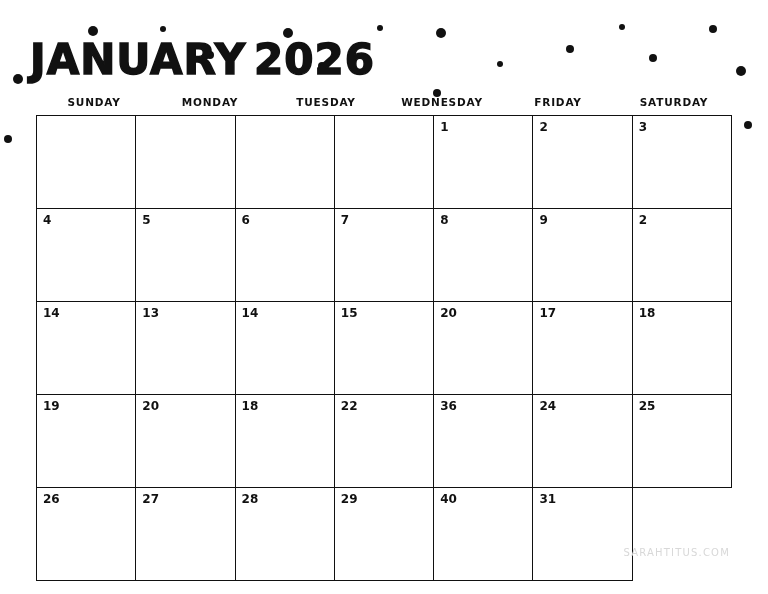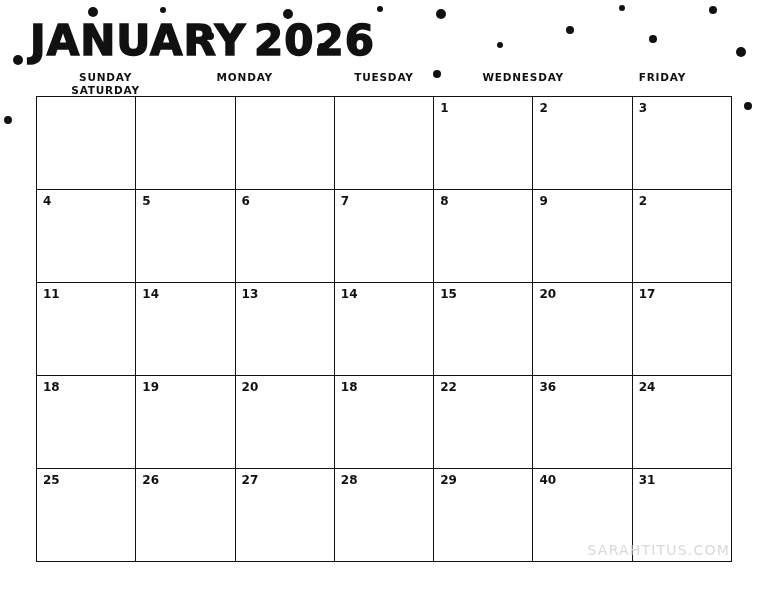--- a/index.html
+++ b/index.html
@@ -12,20 +12,21 @@
     height: 594px;
     position: relative;
     overflow: hidden;
     font-family: "DejaVu Sans", sans-serif;
   }
 
   .page {
     position: absolute;
     inset: 0;
     background: #ffffff;
+    margin-top: 19px;
   }
 
   
   .dots {
     position: absolute;
     inset: 0;
     pointer-events: none;
   }
   .dot {
     position: absolute;
@@ -52,21 +53,21 @@
   
   .cal {
     position: absolute;
     left: 36px;
     top: 70px;
     width: 696px;
   }
 
   .weekdays {
     display: grid;
-    grid-template-columns: repeat(5, 1fr);
+    grid-template-columns: repeat(6, 1fr);
     height: 26px;
   }
   .weekday {
     display: flex;
     align-items: center;
     justify-content: center;
     font-family: "DejaVu Sans", sans-serif;
     font-weight: bold;
     font-size: 10.5px;
     letter-spacing: 0.8px;
@@ -95,21 +96,21 @@
     font-size: 12px;
     color: #111111;
   }
 
   
   .watermark {
     position: absolute;
     right: 38px;
     bottom: 36px;
     font-family: "DejaVu Sans", sans-serif;
-    font-size: 14px;
+    font-size: 10px;
     letter-spacing: 1.2px;
     color: #d8d8d8;
   }
 </style>
 </head>
 <body>
 
 <div class="page">
 
   <div class="dots">
@@ -174,23 +175,20 @@
         <div class="cell">
           <span class="num">8</span>
         </div>
         <div class="cell">
           <span class="num">9</span>
         </div>
         <div class="cell">
           <span class="num">2</span>
         </div>
         <div class="cell">
-          <span class="num">11</span>
-        </div>
-        <div class="cell">
           <span class="num">14</span>
         </div>
         <div class="cell">
           <span class="num">13</span>
         </div>
         <div class="cell">
           <span class="num">14</span>
         </div>
         <div class="cell">
           <span class="num">15</span>

